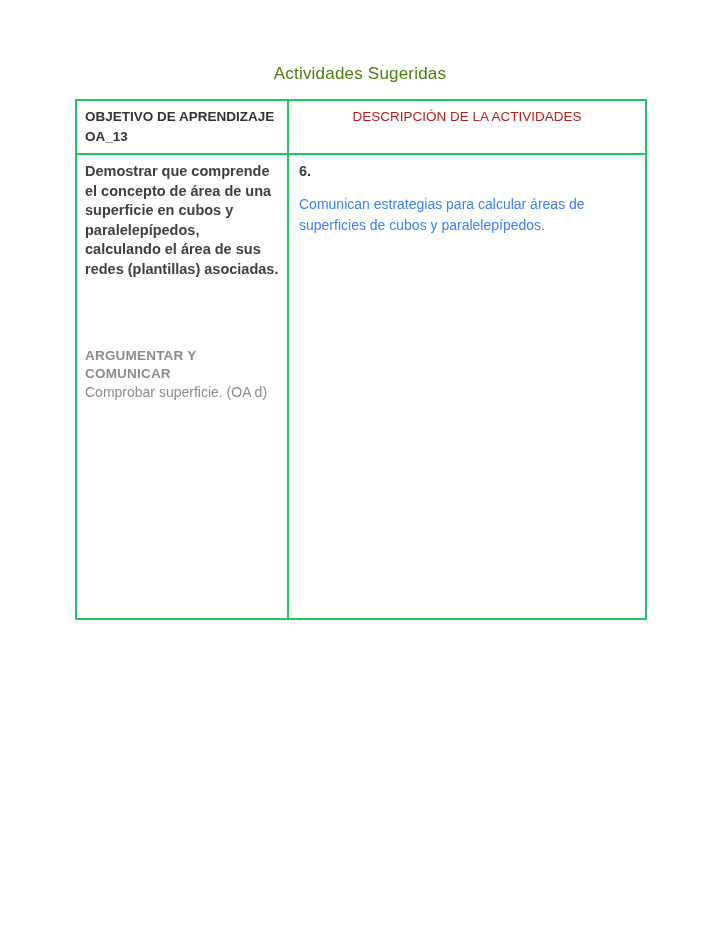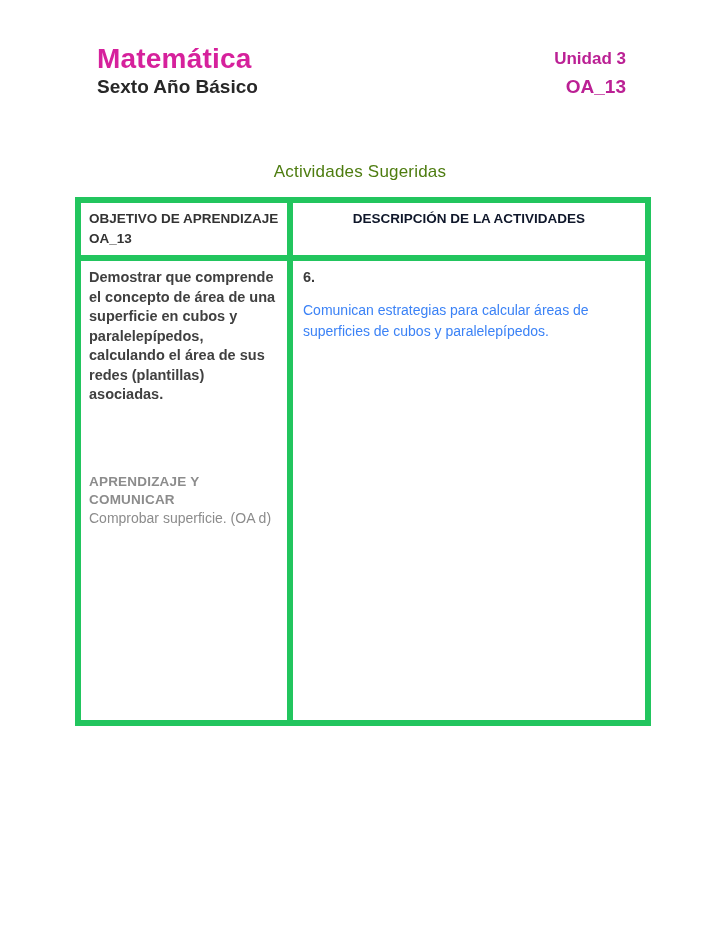--- a/index.html
+++ b/index.html
@@ -71,21 +71,21 @@
 
   
   .activities-table {
     margin: 15px 75px 0 75px;
     width: 570px;
     border-collapse: collapse;
     table-layout: fixed;
   }
   .activities-table th,
   .activities-table td {
-    border: 6px solid #22c55e;
+    border: 2px solid #22c55e;
     vertical-align: top;
     box-sizing: border-box;
     padding: 6px 8px;
   }
   .activities-table { border-bottom: 2px solid #4a4a4a; }
   .col-objective { width: 212px; }
   .col-description { width: 358px; }
 
   th.objective-header {
     height: 50px;
@@ -93,22 +93,22 @@
     font-size: 13.5px;
     line-height: 20px;
     font-weight: bold;
     color: #333333;
   }
   th.description-header {
     height: 50px;
     text-align: center;
     font-size: 13.5px;
     line-height: 20px;
-    font-weight: bold;
-    color: #0f172a;
+    font-weight: normal;
+    color: #b91c1c;
   }
 
   td.objective-cell {
     height: 465px;
     padding: 7px 8px;
   }
   .objective-text {
     margin: 0;
     font-size: 14.5px;
     line-height: 19.5px;
@@ -147,50 +147,40 @@
     font-size: 14px;
     line-height: 21px;
     color: #3b82f6;
   }
 </style>
 </head>
 <body>
 
 <div class="page">
 
-  <div class="doc-header">
-    <div class="header-left">
-      <h1 class="course-title">Matemática</h1>
-      <h2 class="grade-subtitle">Sexto Año Básico</h2>
-    </div>
-    <div class="header-right">
-      <div class="unit-label">Unidad 3</div>
-      <div class="oa-code">OA_13</div>
-    </div>
-  </div>
 
   <div class="section-title">Actividades Sugeridas</div>
 
   <table class="activities-table">
     <colgroup>
       <col class="col-objective">
       <col class="col-description">
     </colgroup>
     <thead>
       <tr>
         <th class="objective-header">OBJETIVO DE APRENDIZAJE OA_13</th>
         <th class="description-header">DESCRIPCIÓN DE LA ACTIVIDADES</th>
       </tr>
     </thead>
     <tbody>
       <tr>
         <td class="objective-cell">
           <p class="objective-text">Demostrar que comprende el concepto de área de una superficie en cubos y paralelepípedos, calculando el área de sus redes (plantillas) asociadas.</p>
           <div class="skill-block">
-            <div class="skill-title">APRENDIZAJE Y COMUNICAR</div>
+            <div class="skill-title">ARGUMENTAR Y COMUNICAR</div>
             <div class="skill-detail">Comprobar superficie. (OA d)</div>
           </div>
         </td>
         <td class="activity-cell">
           <p class="activity-number">6.</p>
           <p class="activity-desc">Comunican estrategias para calcular áreas de superficies de cubos y paralelepípedos.</p>
         </td>
       </tr>
     </tbody>
   </table>

